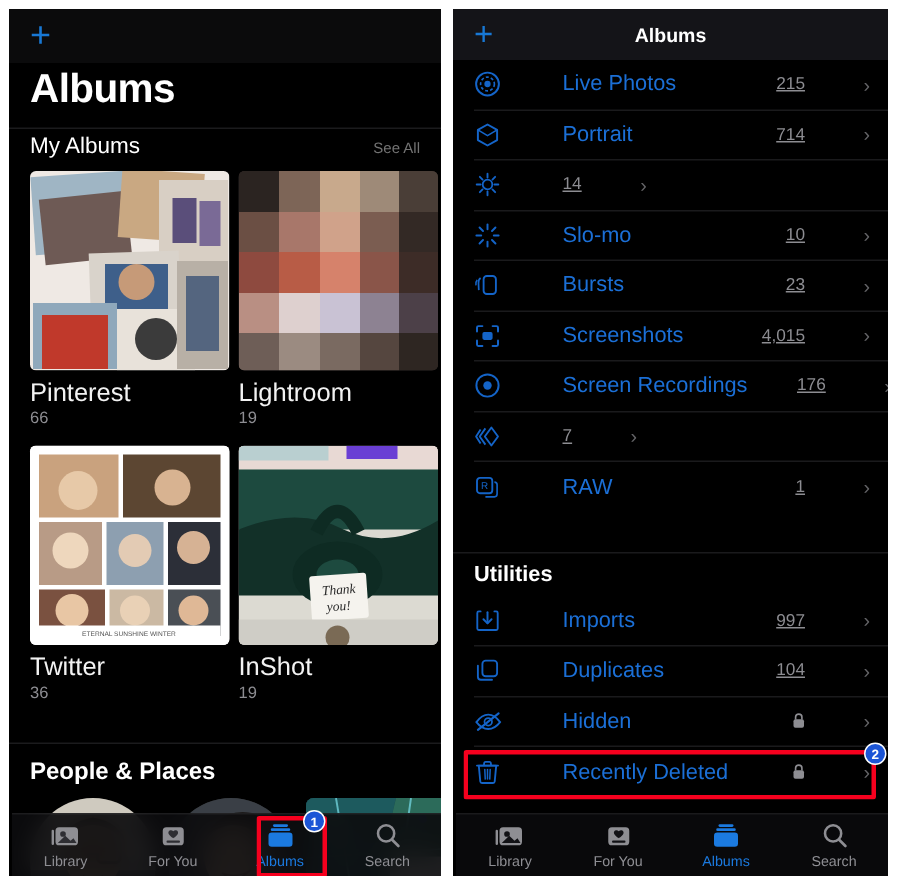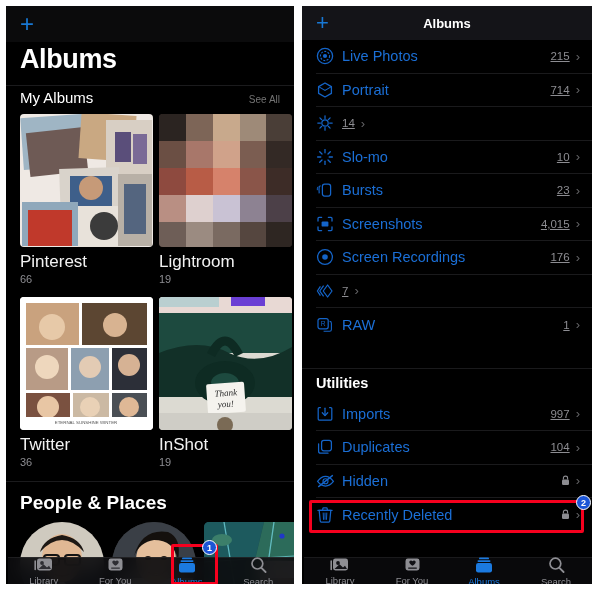--- a/index.html
+++ b/index.html
@@ -77,43 +77,43 @@
     color: #f2f2f2; font-size: 17px;
     margin-top: 5px;
     white-space: nowrap; overflow: hidden;
   }
   .album .ct {
     color: #8d8d92; font-size: 11px;
     margin-top: 1px;
   }
   .row2 { margin-top: 12px; }
   .pp-head {
-    color: #ffffff; font-size: 19px; font-weight: bold;
+    color: #ffffff; font-size: 16px; font-weight: bold;
     padding: 10px 14px 8px 14px;
     border-top: 1px solid #1b1b1d;
-    margin-top: 13px;
+    margin-top: 27px;
   }
   .pp-scroller {
     display: flex; gap: 8px; padding-left: 14px; overflow: hidden;
   }
   .avatar {
     width: 84px; height: 84px; border-radius: 50%;
     overflow: hidden; flex: 0 0 auto; position: relative;
     background: #2a2a2a;
   }
   .placecard {
     width: 150px; height: 84px; border-radius: 5px;
     overflow: hidden; flex: 0 0 auto; position: relative;
     background: #16303a;
   }
 
   
   .tabbar {
     position: absolute; left: 2px; right: 0; bottom: 0;
-    height: 27px;
+    height: 42px;
     display: flex;
     align-items: flex-end;
     background: rgba(12,12,14,0.92);
     backdrop-filter: blur(8px);
     border-top: 1px solid rgba(255,255,255,0.07);
   }
   .tabbar.plain { background: #09090b; }
   .tab {
     flex: 1; display: flex; flex-direction: column;
     align-items: center; justify-content: center; gap: 2px;
@@ -156,20 +156,21 @@
     pointer-events: none;
   }
   .list { background: #000000; }
   .lrow {
     display: flex; align-items: center;
     height: 33.5px;
     margin-left: 14px;
     padding-right: 12px;
     border-bottom: 1px solid #1a1a1c;
     position: relative;
+    gap: 33px;
   }
   .lrow:last-child { border-bottom: none; }
   .lrow .ico {
     width: 26px; height: 20px;
     display: flex; align-items: center; justify-content: flex-start;
     color: #1464c8;
     flex: 0 0 auto;
   }
   .lrow .lbl {
     flex: 1;

